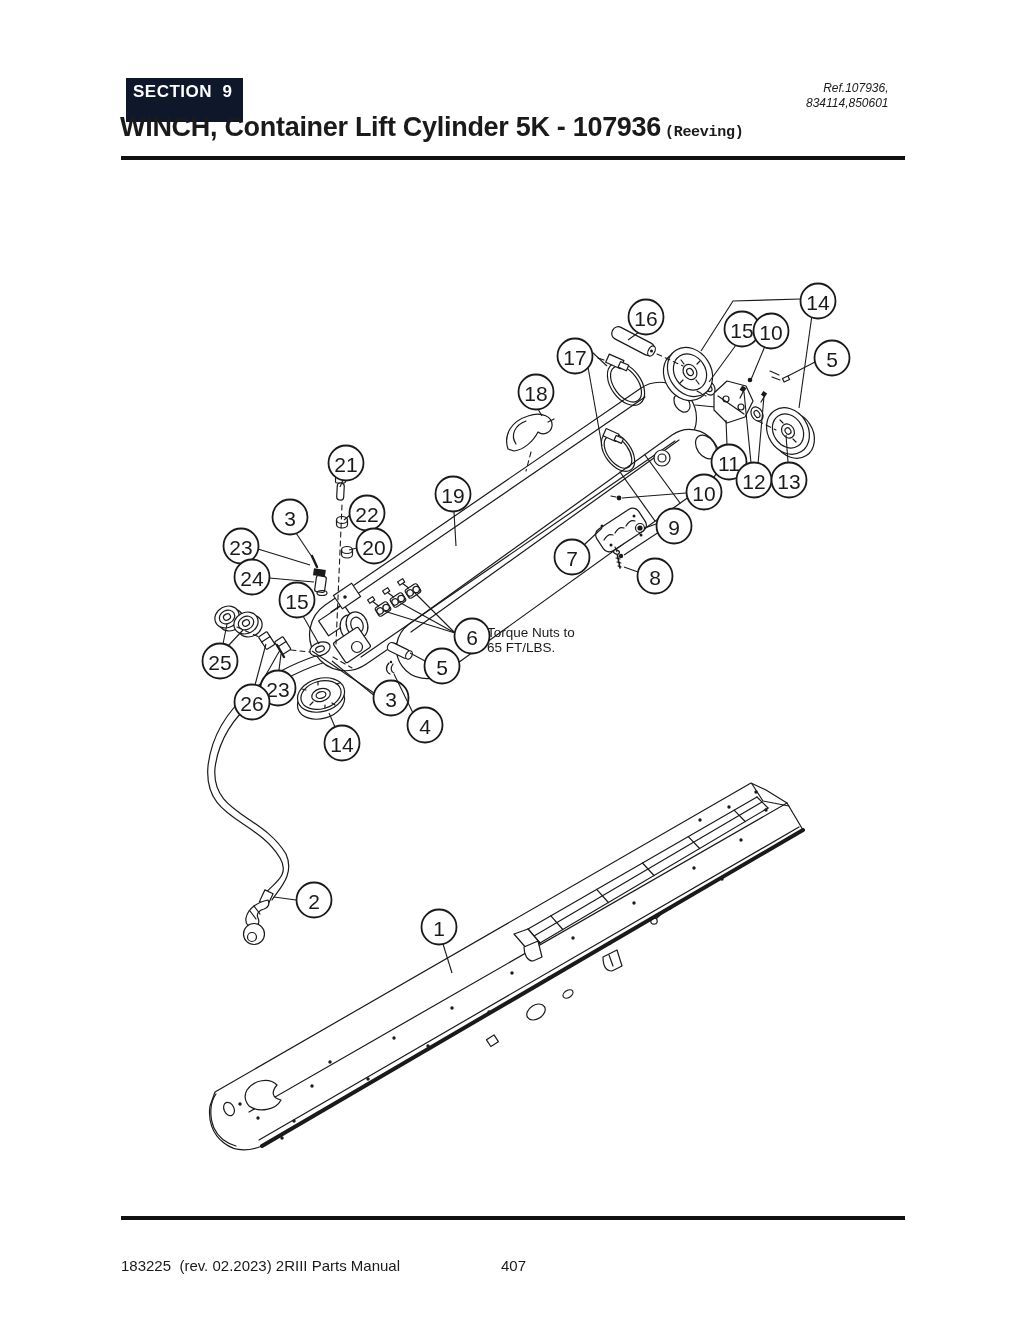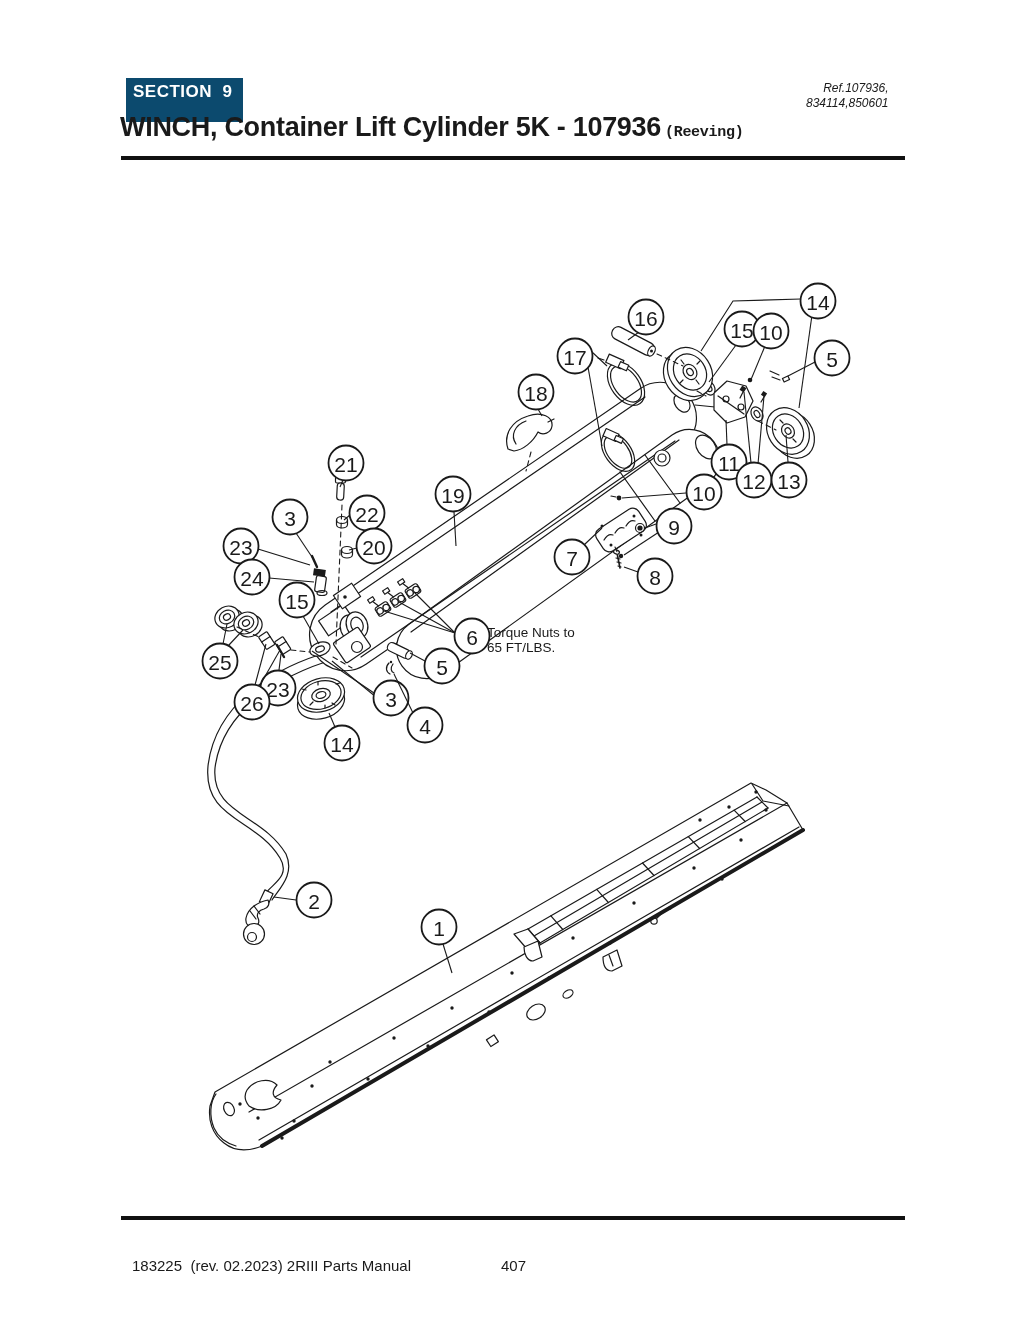--- a/index.html
+++ b/index.html
@@ -1,29 +1,29 @@
 <!DOCTYPE html>
 <html><head>
 <meta charset="utf-8">
 <style>
   html,body{margin:0;padding:0;background:#e8e8e8;}
   #page{position:relative;width:1024px;height:1325px;background:#fff;margin:0 auto;overflow:hidden;
         font-family:"Liberation Sans",sans-serif;color:#1a1a1a;}
   
-  #section-box{position:absolute;left:126px;top:78px;width:117px;height:44px;background:#0c4a6e;
+  #section-box{position:absolute;left:126px;top:78px;width:117px;height:44px;background:#0f172a;
                color:#fff;font-size:17px;font-weight:bold;line-height:28px;padding-left:7px;
                box-sizing:border-box;white-space:pre;letter-spacing:.5px;}
   #ref-block{position:absolute;left:806px;top:81px;font-size:12px;font-style:italic;line-height:15px;text-align:right;}
   #page-title{position:absolute;left:120px;top:112px;font-size:27px;font-weight:bold;letter-spacing:-.3px;white-space:nowrap;}
   #page-title .suffix{font-size:15px;font-weight:bold;margin-left:4px;font-family:Liberation Mono, monospace;}
   .rule{position:absolute;left:121px;width:784px;background:#111;}
   #rule-top{top:156px;height:4px;}
   #rule-bottom{top:1216px;height:4px;}
   
-  #footer-left{position:absolute;left:132px;top:1257px;font-size:15px;white-space:pre;}
+  #footer-left{position:absolute;left:121px;top:1257px;font-size:15px;white-space:pre;}
   #footer-page{position:absolute;left:501px;top:1257px;font-size:15px;}
   
   #diagram-svg{position:absolute;left:0;top:0;}
   .ink{stroke:#1a1a1a;fill:none;stroke-width:1.2;stroke-linecap:round;stroke-linejoin:round;}
   .wfill{fill:#fff;}
   .kfill{fill:#1a1a1a;stroke:none;}
   .thick{stroke-width:4;}
   .dash{stroke-dasharray:5,4;stroke-width:1.1;}
   .c-circle{fill:#fff;stroke:#1a1a1a;stroke-width:1.8;}
   .c-num{font-family:"Liberation Sans",sans-serif;font-size:21px;fill:#1a1a1a;

